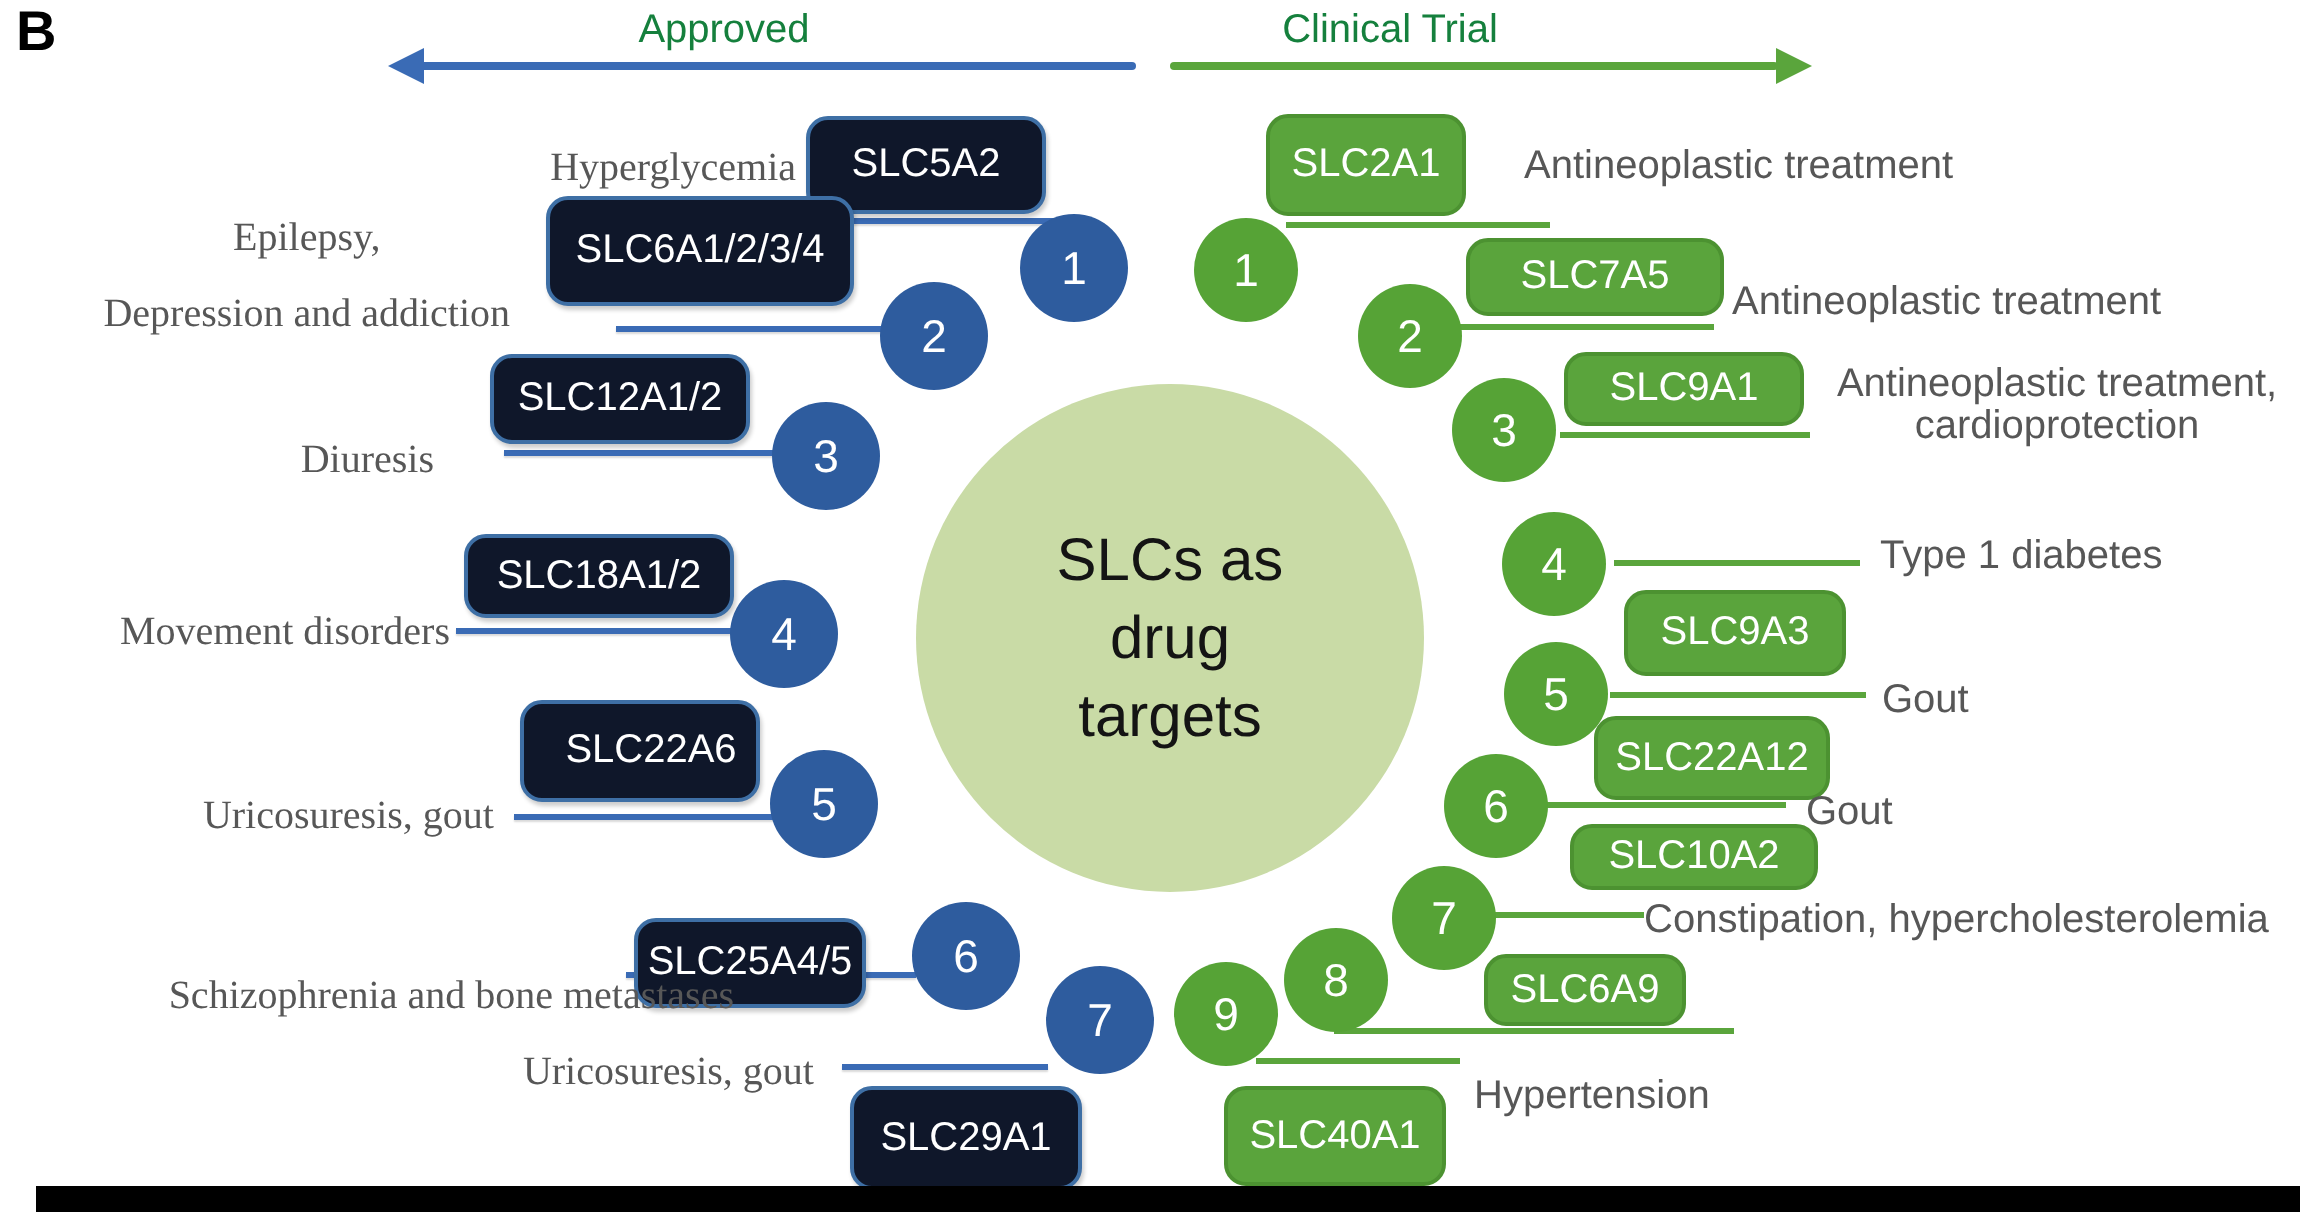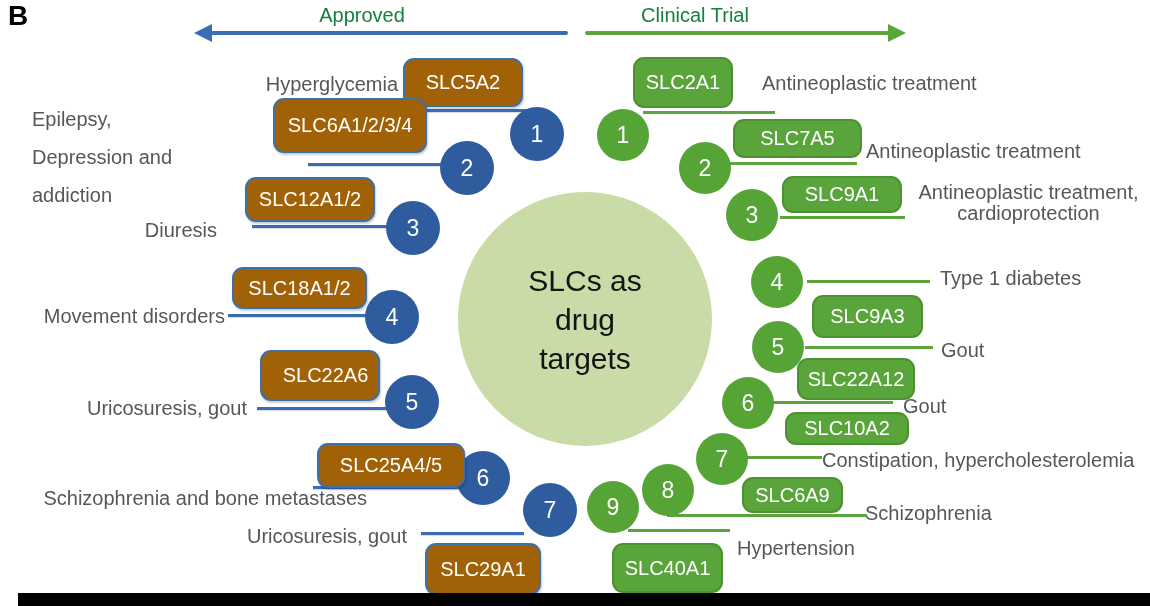--- a/index.html
+++ b/index.html
@@ -24,24 +24,24 @@
   .num{
     position:absolute;border-radius:50%;display:flex;align-items:center;justify-content:center;
     color:#fff;font-size:23px;
   }
   .num.b{width:54px;height:54px;background:#2e5c9e;}
   .num.g{width:52px;height:52px;background:#56a336;}
   .gene{
     position:absolute;display:flex;align-items:center;justify-content:center;
     color:#fff;font-size:20px;border-radius:11px;box-sizing:border-box;
   }
-  .gene.b{background:#a16207;border:2px solid #3e6fa5;box-shadow:1px 2px 2px rgba(0,0,0,.2);}
+  .gene.b{background:#0f172a;border:2px solid #3e6fa5;box-shadow:1px 2px 2px rgba(0,0,0,.2);}
   .gene.g{background:#5aa43c;border:2px solid #4c9231;}
   .lbl{position:absolute;color:#575757;font-size:20px;white-space:pre-line;line-height:23px;}
-  .lbl.r{text-align:left;}
+  .lbl.r{text-align:center;font-family:Liberation Serif, serif;}
   .lbl.two{line-height:38px;margin-left:32px;}
   .lbl.cent{text-align:center;line-height:21px;font-size:20px;}
   .bottom-bar{position:absolute;left:18px;top:593px;width:1132px;height:13px;background:#000;}
 </style>
 </head>
 <body>
 
 <div id="canvas">
 
   <div class="panel-b">B</div>
@@ -92,21 +92,21 @@
 
   <div class="center-circle">SLCs as
 drug
 targets</div>
 
   <div class="gene b" style="left:403px;top:58px;width:120px;height:49px;">SLC5A2</div>
   <div class="gene b" style="left:273px;top:98px;width:154px;height:55px;">SLC6A1/2/3/4</div>
   <div class="gene b" style="left:245px;top:177px;width:130px;height:45px;">SLC12A1/2</div>
   <div class="gene b" style="left:232px;top:267px;width:135px;height:42px;">SLC18A1/2</div>
   <div class="gene b" style="left:260px;top:350px;width:120px;height:51px;padding-left:11px;">SLC22A6</div>
-  <div class="gene b" style="left:317px;top:443px;width:148px;height:45px;">SLC25A4/5</div>
+  <div class="gene b" style="left:317px;top:459px;width:116px;height:45px;">SLC25A4/5</div>
   <div class="gene b" style="left:425px;top:543px;width:116px;height:52px;">SLC29A1</div>
 
   <div class="gene g" style="left:633px;top:57px;width:100px;height:51px;">SLC2A1</div>
   <div class="gene g" style="left:733px;top:119px;width:129px;height:39px;">SLC7A5</div>
   <div class="gene g" style="left:782px;top:176px;width:120px;height:37px;">SLC9A1</div>
   <div class="gene g" style="left:812px;top:295px;width:111px;height:43px;">SLC9A3</div>
   <div class="gene g" style="left:797px;top:358px;width:118px;height:42px;">SLC22A12</div>
   <div class="gene g" style="left:785px;top:412px;width:124px;height:33px;">SLC10A2</div>
   <div class="gene g" style="left:742px;top:477px;width:101px;height:36px;">SLC6A9</div>
   <div class="gene g" style="left:612px;top:543px;width:111px;height:50px;">SLC40A1</div>
@@ -121,17 +121,16 @@
   <div class="lbl r" style="right:743px;top:525px;">Uricosuresis, gout</div>
 
   <div class="lbl" style="left:762px;top:72px;">Antineoplastic treatment</div>
   <div class="lbl" style="left:866px;top:140px;">Antineoplastic treatment</div>
   <div class="lbl cent" style="left:905px;top:182px;width:247px;">Antineoplastic treatment,
 cardioprotection</div>
   <div class="lbl" style="left:940px;top:267px;">Type 1 diabetes</div>
   <div class="lbl" style="left:941px;top:339px;">Gout</div>
   <div class="lbl" style="left:903px;top:395px;">Gout</div>
   <div class="lbl" style="left:822px;top:449px;">Constipation, hypercholesterolemia</div>
-  <div class="lbl" style="left:865px;top:502px;">Schizophrenia</div>
   <div class="lbl" style="left:737px;top:537px;">Hypertension</div>
 
   <div class="bottom-bar"></div>
 </div>
 
 </body></html>

